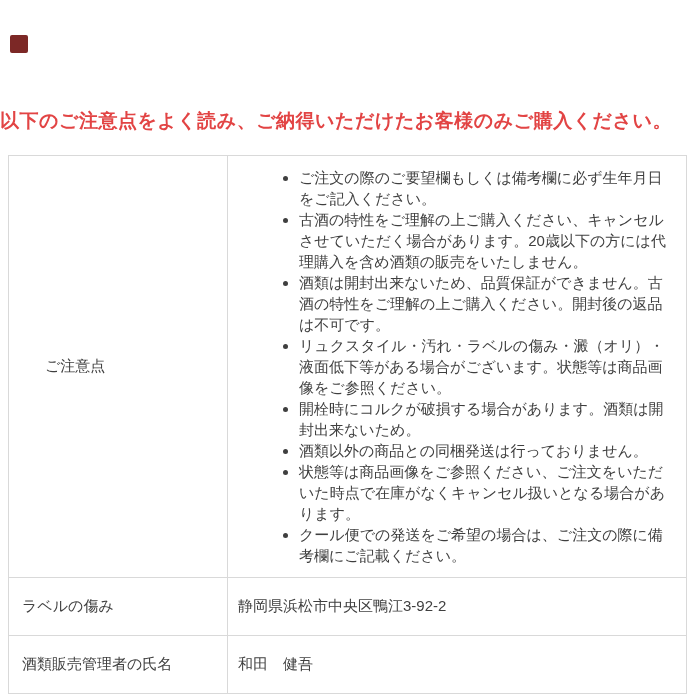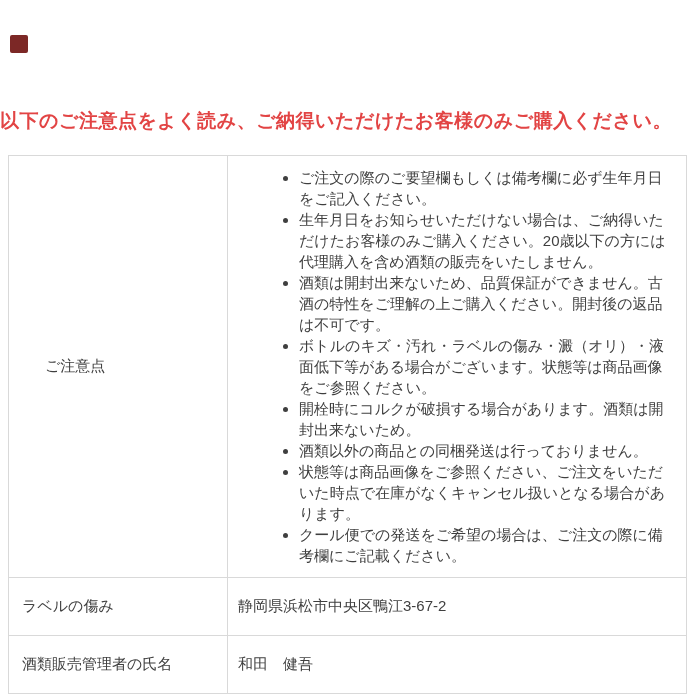--- a/index.html
+++ b/index.html
@@ -87,33 +87,33 @@
 
 <div class="heading">以下のご注意点をよく読み、ご納得いただけたお客様のみご購入ください。</div>
 
 <table class="info-table">
   <tbody>
     <tr class="notes-row">
       <td class="label-cell">ご注意点</td>
       <td class="value-cell">
         <ul class="notes-list">
           <li>ご注文の際のご要望欄もしくは備考欄に必ず生年月日をご記入ください。</li>
-          <li>生年月日をお知らせいただけない場合は、ご納得いただけたお客様のみご購入ください。20歳以下の方には代理購入を含め酒類の販売をいたしません。</li>
+          <li>古酒の特性をご理解の上ご購入ください、キャンセルさせていただく場合があります。20歳以下の方には代理購入を含め酒類の販売をいたしません。</li>
           <li>酒類は開封出来ないため、品質保証ができません。古酒の特性をご理解の上ご購入ください。開封後の返品は不可です。</li>
-          <li>ボトルのキズ・汚れ・ラベルの傷み・澱（オリ）・液面低下等がある場合がございます。状態等は商品画像をご参照ください。</li>
+          <li>リュクスタイル・汚れ・ラベルの傷み・澱（オリ）・液面低下等がある場合がございます。状態等は商品画像をご参照ください。</li>
           <li>開栓時にコルクが破損する場合があります。酒類は開封出来ないため。</li>
           <li>酒類以外の商品との同梱発送は行っておりません。</li>
           <li>状態等は商品画像をご参照ください、ご注文をいただいた時点で在庫がなくキャンセル扱いとなる場合があります。</li>
           <li>クール便での発送をご希望の場合は、ご注文の際に備考欄にご記載ください。</li>
         </ul>
       </td>
     </tr>
     <tr class="info-row">
       <td class="label-cell">ラベルの傷み</td>
-      <td class="value-cell">静岡県浜松市中央区鴨江3-67-2</td>
+      <td class="value-cell">静岡県浜松市中央区鴨江3-92-2</td>
     </tr>
     <tr class="info-row">
       <td class="label-cell">酒類販売管理者の氏名</td>
       <td class="value-cell">和田　健吾</td>
     </tr>
 
   </tbody>
 </table>
 
 </body></html>

